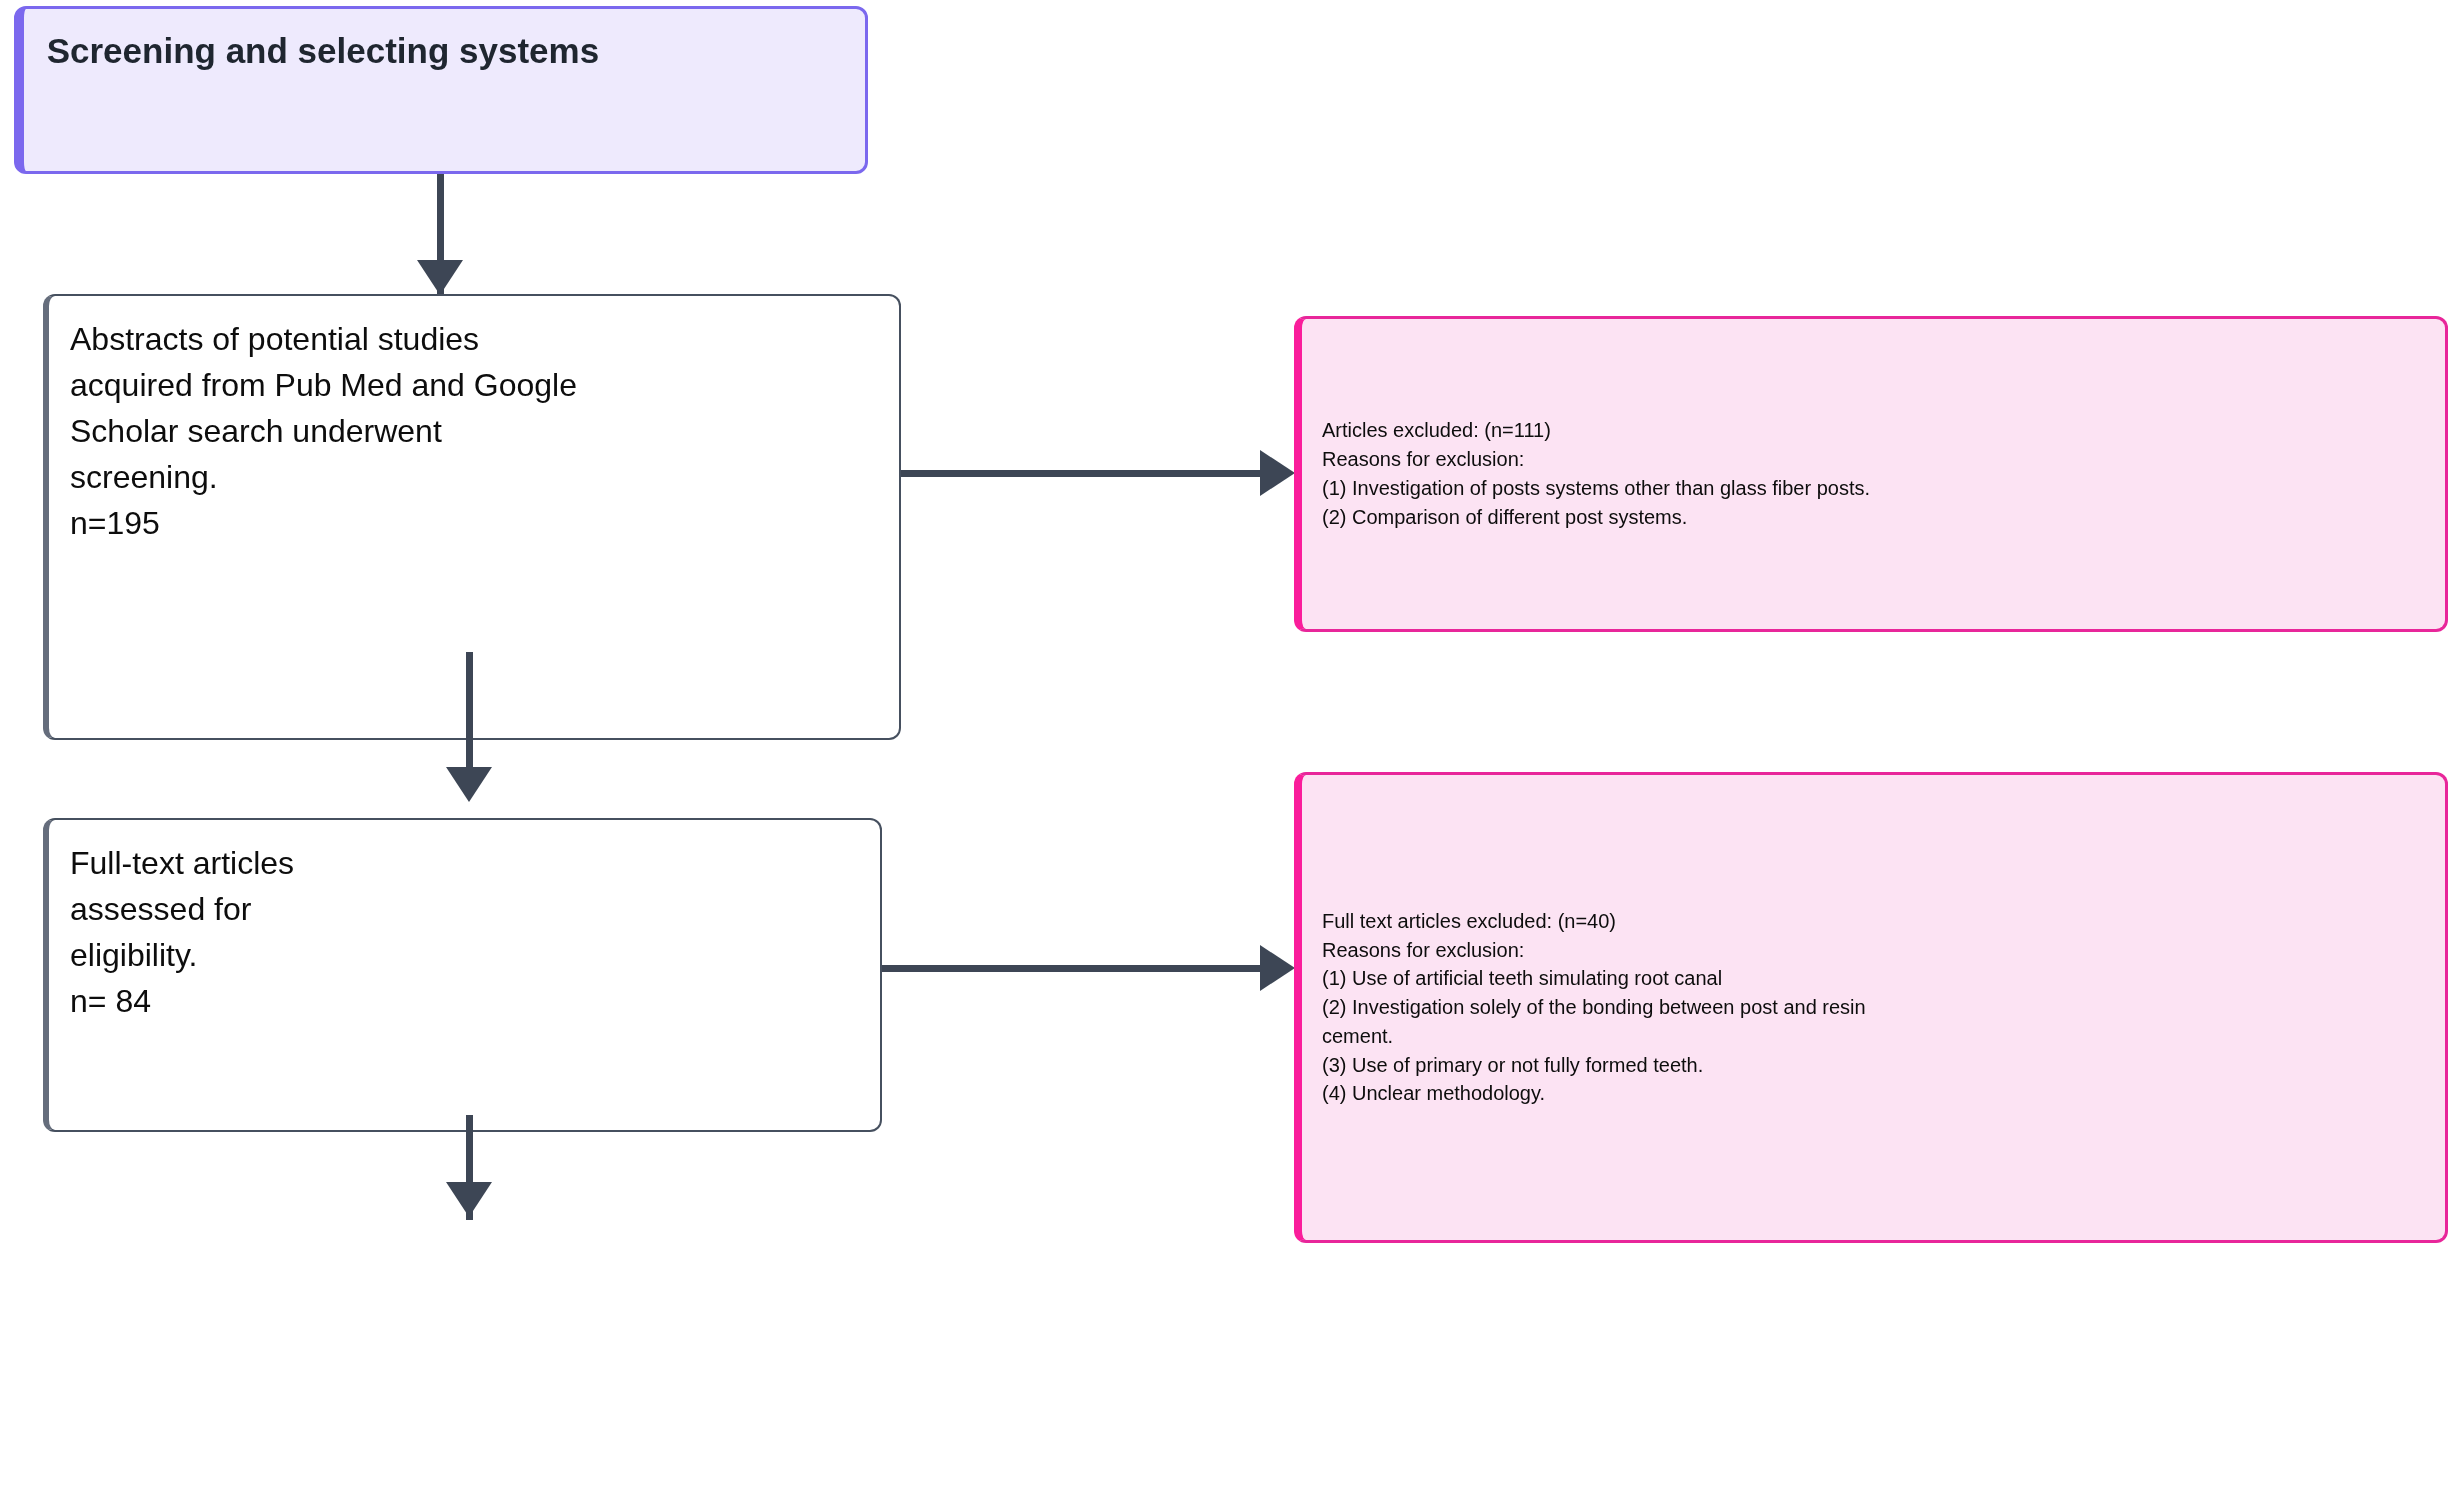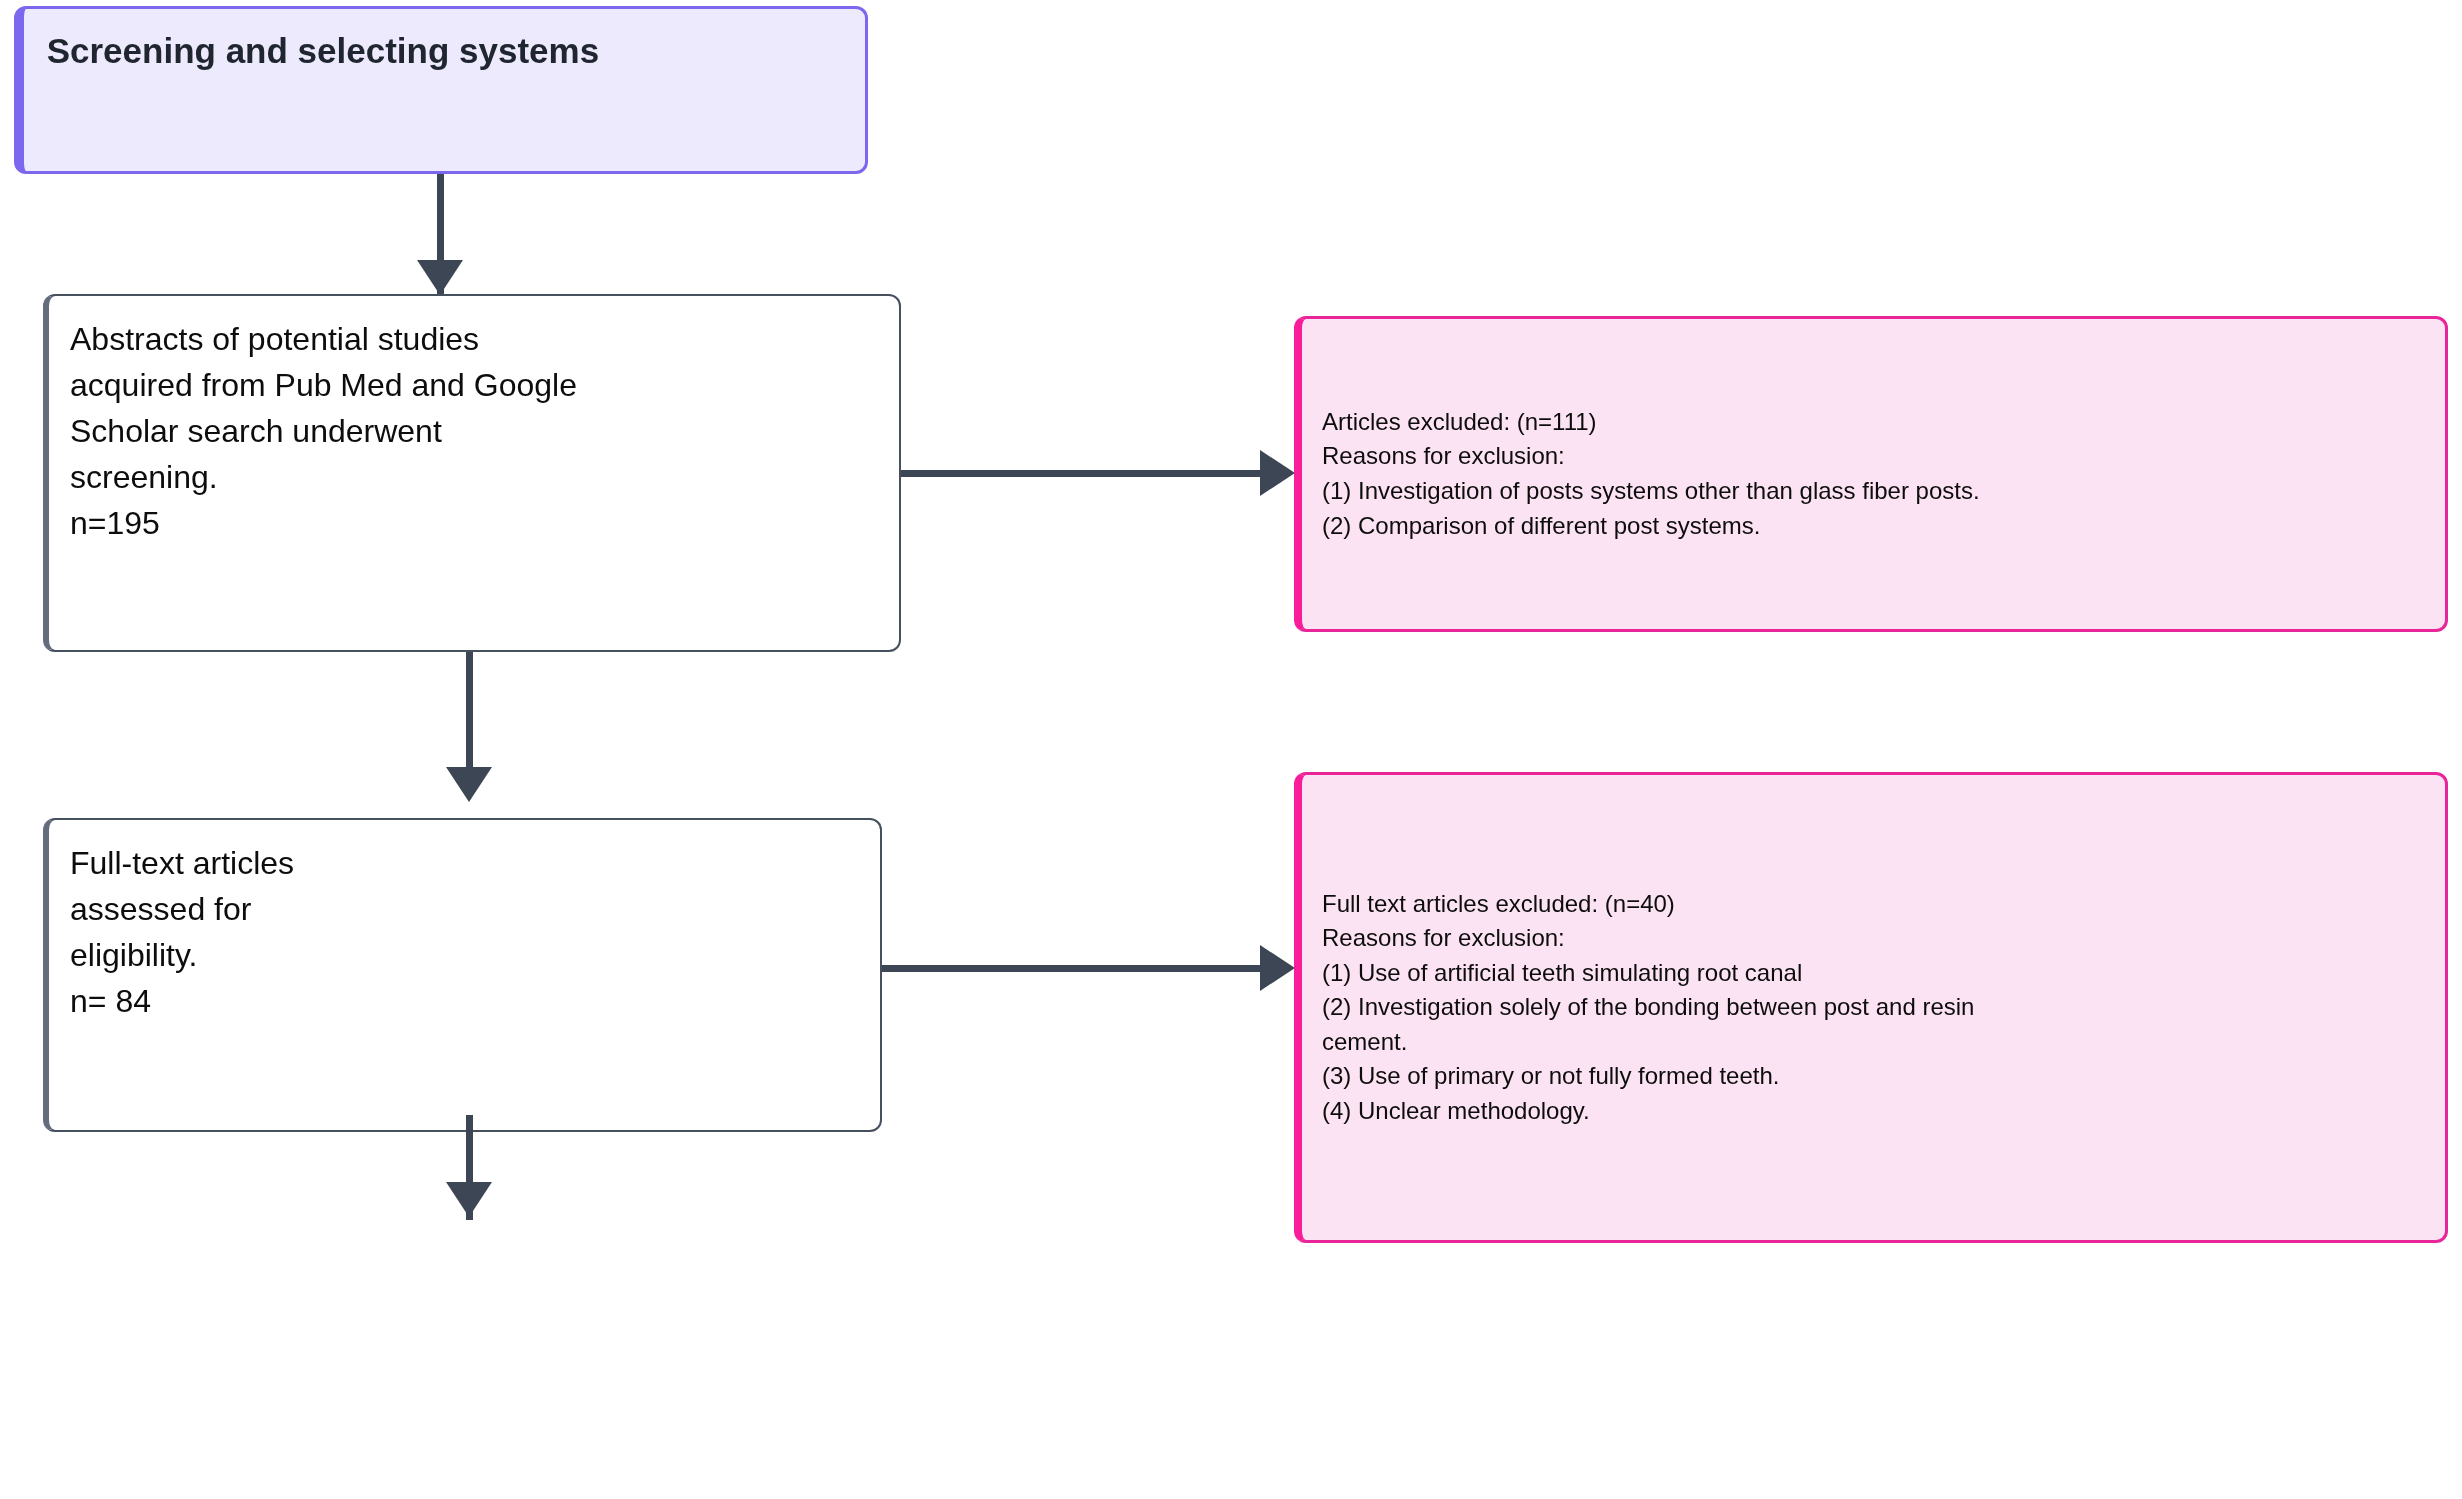--- a/index.html
+++ b/index.html
@@ -59,21 +59,21 @@
   
   .node-exclusion {
     background: #fce3f3;
     border: 3px solid #e8269a;
     border-left: 8.4px solid #fa1d9b;
     border-radius: 12px;
     display: flex;
     align-items: center;
   }
   .node-exclusion .node-text {
-    font-size: 24px;
+    font-size: 20px;
     color: #0d0d0d;
     line-height: 1.44;
     padding: 0 18px 0 20px;
     white-space: pre-line;
     width: 100%;
   }
 
   
   .edge {
     position: absolute;
@@ -113,21 +113,21 @@
 
   <div class="node node-title" style="left:13.7px; top:6px; width:854px; height:168px;">
     <div class="node-text">Screening and selecting systems</div>
   </div>
 
   <div class="edge">
     <div class="edge-line-v" style="left:437px; top:174px; height:122px;"></div>
     <div class="arrowhead-down" style="left:417px; top:260px;"></div>
   </div>
 
-  <div class="node node-process" style="left:43px; top:294px; width:858px; height:358px;">
+  <div class="node node-process" style="left:43px; top:294px; width:858px; height:446px;">
     <div class="node-text">Abstracts of potential studies
 acquired from Pub Med and Google
 Scholar search underwent
 screening.
 n=195</div>
   </div>
 
   <div class="edge">
     <div class="edge-line-h" style="left:901px; top:470px; width:364px;"></div>
     <div class="arrowhead-right" style="left:1260px; top:450px;"></div>

